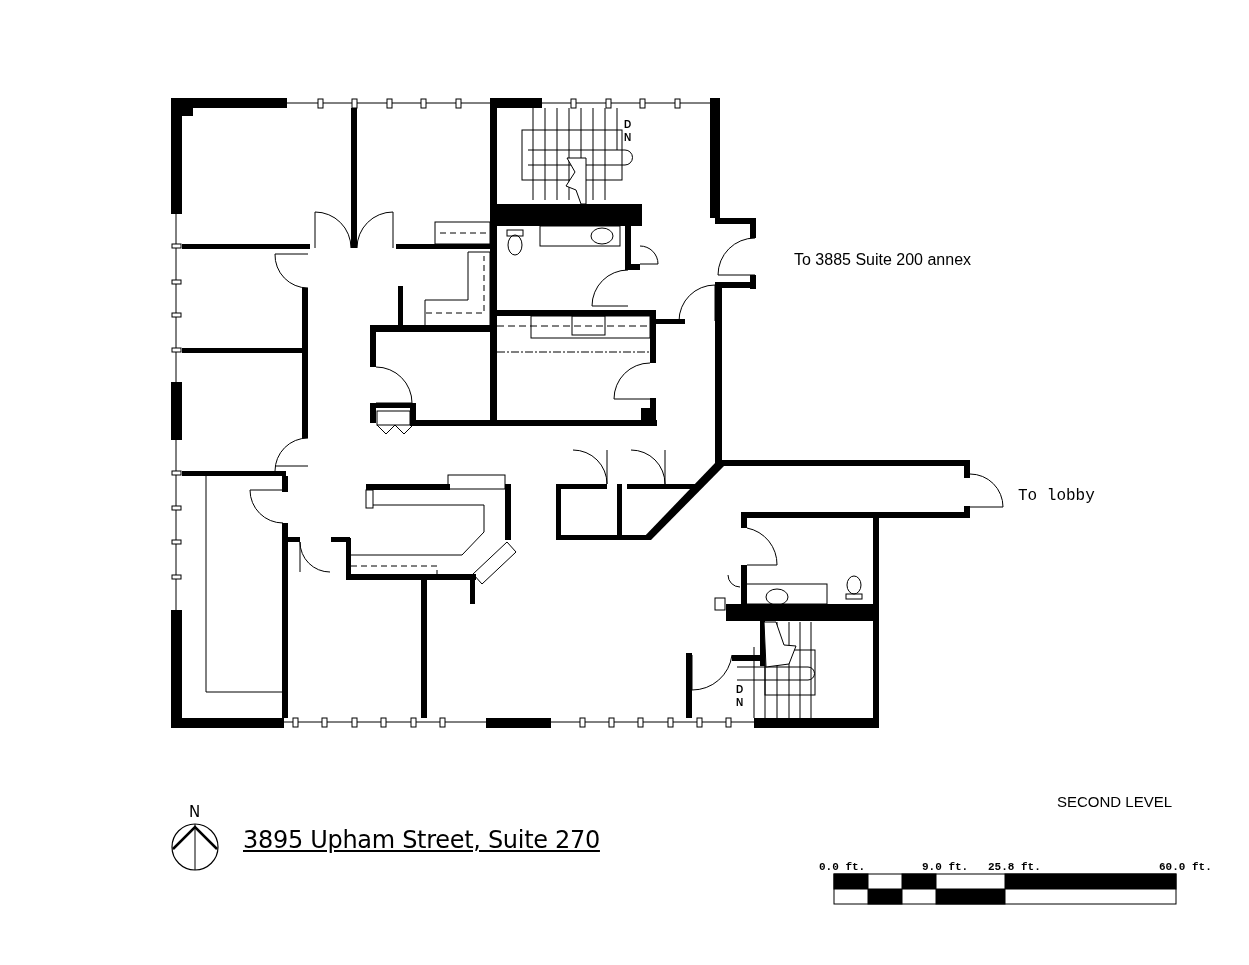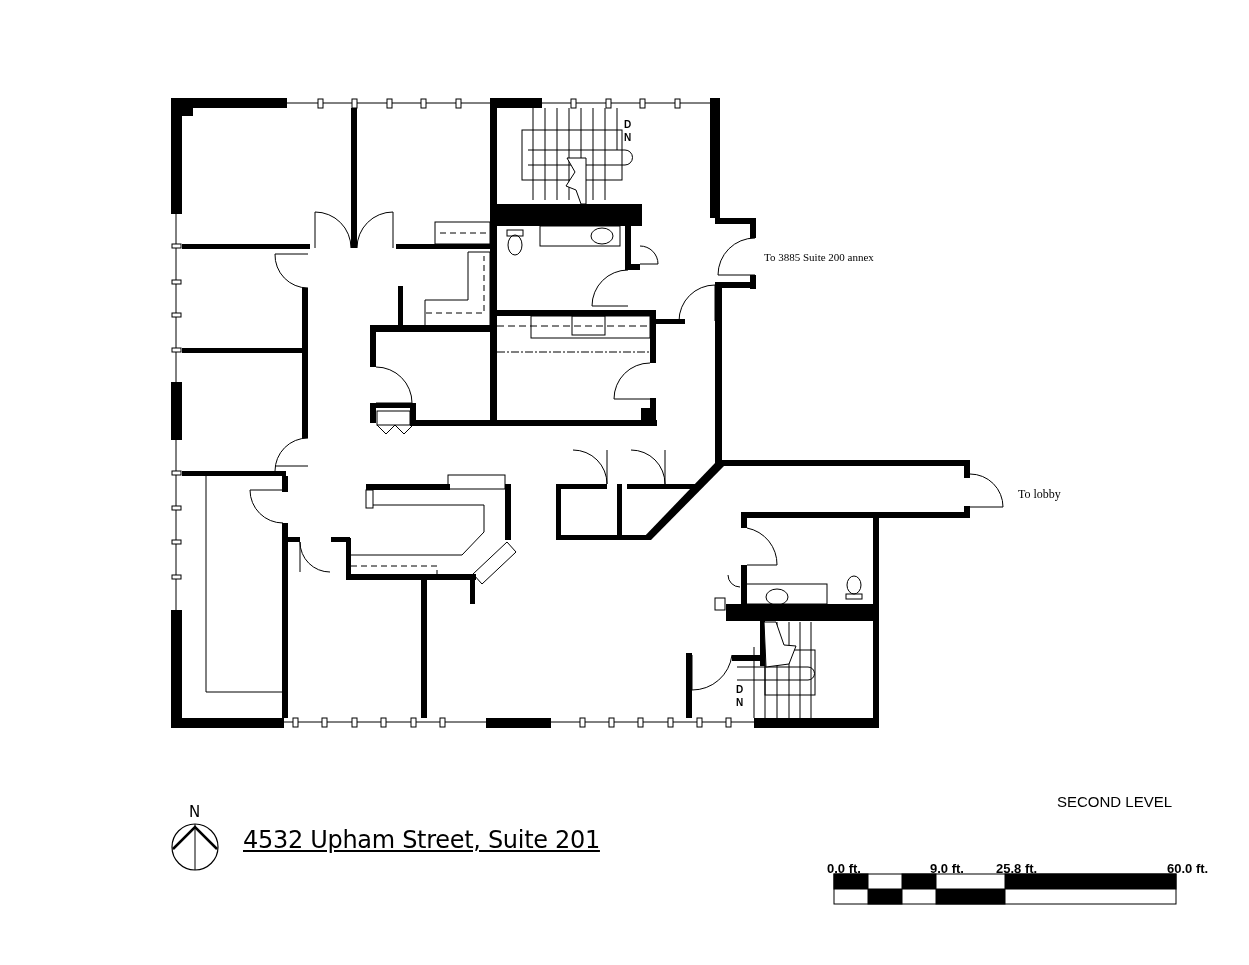--- a/index.html
+++ b/index.html
@@ -1,24 +1,24 @@
 <!DOCTYPE html>
 <html><head>
 <meta charset="utf-8">
 <style>
   html, body { margin: 0; padding: 0; background: #ffffff; }
   body { width: 1249px; height: 965px; position: relative; overflow: hidden; font-family: "DejaVu Sans", sans-serif; }
   #plan { position: absolute; left: 0; top: 0; }
   .label { position: absolute; color: #000; white-space: nowrap; }
-  .annex-label { left: 764px; top: 251px; font-size: 11px; font-family: Liberation Serif, serif; }
-  .lobby-label { left: 1018px; top: 487px; font-size: 12px; font-family: Liberation Serif, serif; }
+  .annex-label { left: 794px; top: 251px; font-size: 16px; font-family: Liberation Sans, sans-serif; }
+  .lobby-label { left: 1018px; top: 487px; font-size: 16px; font-family: Liberation Mono, monospace; }
   .level-label { left: 1057px; top: 793px; font-size: 15px; font-family: "Liberation Sans", sans-serif; }
   .title-label { left: 243px; top: 826px; font-size: 24px; text-decoration: underline; font-family: "DejaVu Sans", sans-serif; letter-spacing: -0.3px; }
   .north-label { left: 189px; top: 803px; font-size: 15px; font-family: "DejaVu Sans", sans-serif; }
-  .scale-tick { position: absolute; top: 861px; font-size: 13px; font-weight: bold; font-family: Liberation Sans, sans-serif; margin-left: 8px; }
+  .scale-tick { position: absolute; top: 861px; font-size: 11px; font-weight: bold; font-family: Liberation Mono, monospace; }
   .dn { position: absolute; font-size: 10px; font-weight: bold; font-family: "Liberation Sans", sans-serif; line-height: 13px; }
 </style>
 </head>
 <body>
 
 <svg id="plan" width="1249" height="965" viewBox="0 0 1249 965" xmlns="http://www.w3.org/2000/svg">
   <g fill="#000">
 
     <rect x="171" y="98" width="116" height="10"></rect>
     <rect x="171" y="98" width="11" height="116"></rect>
@@ -227,21 +227,21 @@
     <rect x="868" y="889" width="34" height="15" fill="#000"></rect>
     <rect x="902" y="874" width="34" height="15" fill="#000"></rect>
     <rect x="936" y="889" width="69" height="15" fill="#000"></rect>
     <rect x="1005" y="874" width="171" height="15" fill="#000"></rect>
   </g>
 </svg>
 
 <div class="label annex-label">To 3885 Suite 200 annex</div>
 <div class="label lobby-label">To lobby</div>
 <div class="label level-label">SECOND LEVEL</div>
-<div class="label title-label">4532 Upham Street, Suite 201</div>
+<div class="label title-label">3895 Upham Street, Suite 270</div>
 <div class="label north-label">N</div>
 
 <div class="dn" style="left:624px; top:118px;">
   <div>D</div>
   <div>N</div>
 </div>
 <div class="dn" style="left:736px; top:683px;">
   <div>D</div>
   <div>N</div>
 </div>

